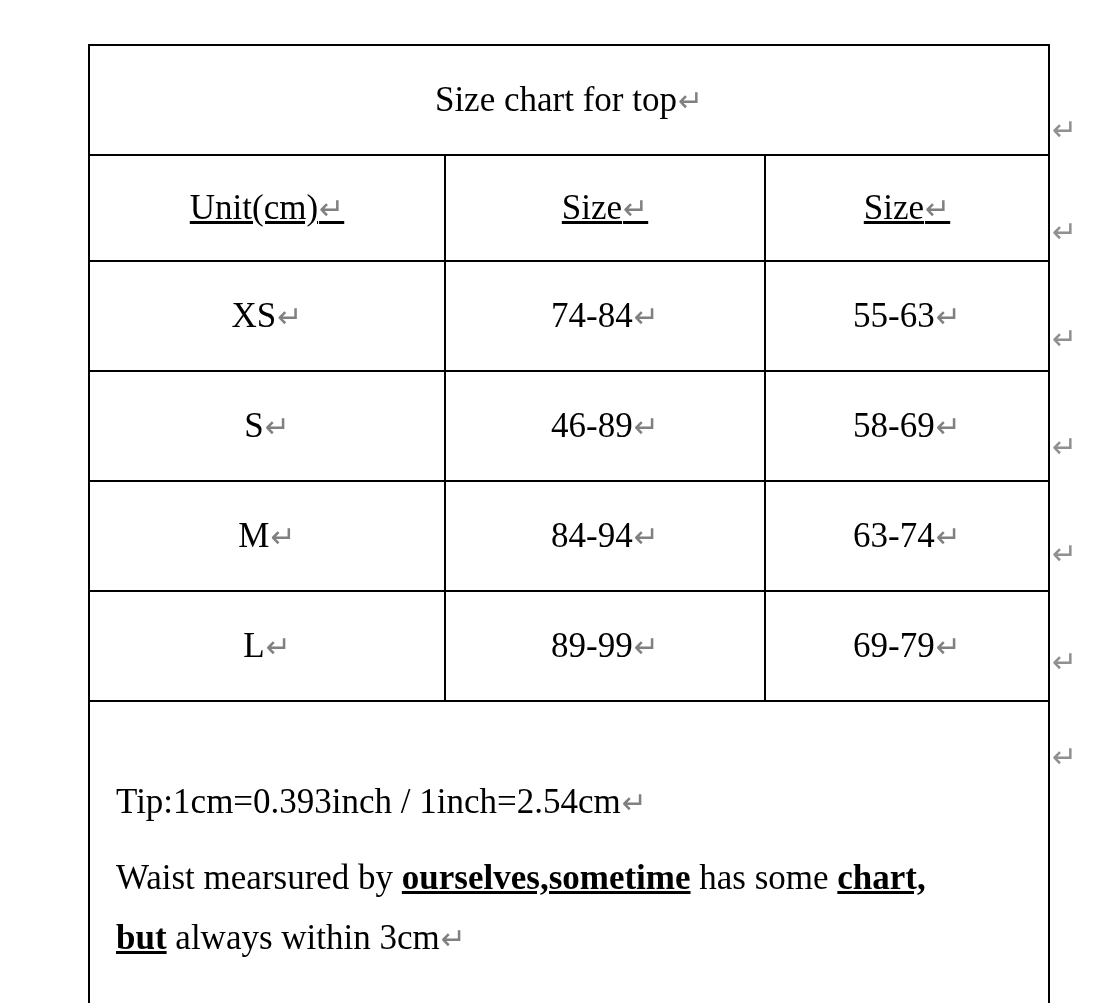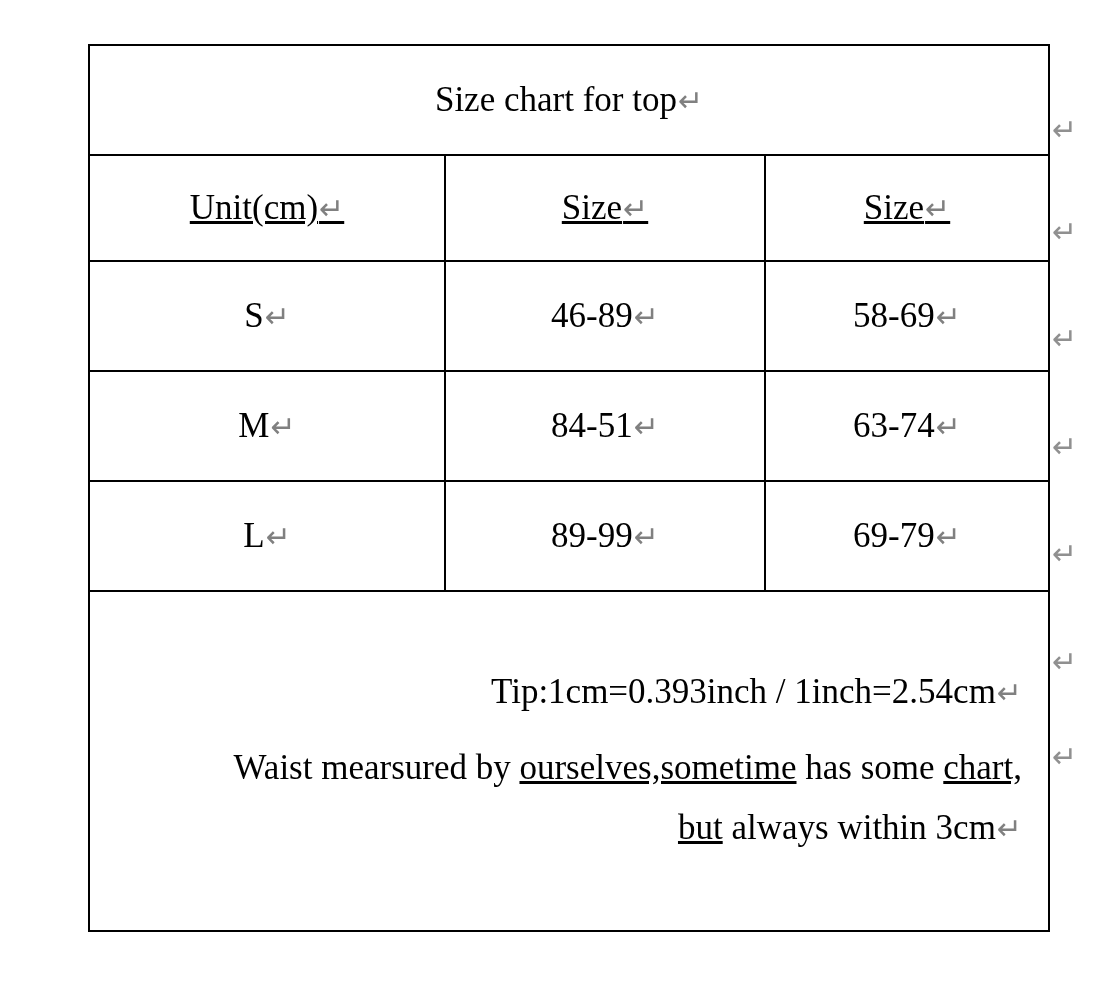--- a/index.html
+++ b/index.html
@@ -57,27 +57,27 @@
     font-size: 30px;
     font-family: "DejaVu Sans", sans-serif;
     vertical-align: baseline;
     padding-left: 1px;
   }
   .note-cell {
     padding: 18px 26px 20px 26px !important;
   }
   .note-line {
     display: block;
-    text-align: right;
+    text-align: left;
     font-size: 35px;
     line-height: 1.72;
     white-space: nowrap;
   }
   .note-line.first { margin-bottom: 16px; }
-  .u { text-decoration: underline; }
+  .u { text-decoration: underline; font-weight: bold; }
 
   
   .margin-marks {
     position: absolute;
     left: 1052px;
     top: 44px;
     width: 45px;
     height: 930px;
   }
   .margin-marks span {
@@ -111,30 +111,35 @@
         <tr class="r-title">
           <td colspan="3"><span>Size chart for top</span><span class="pilcrow">↵</span></td>
         </tr>
 
         <tr class="r-head">
           <td><span>Unit(cm)</span><span class="pilcrow">↵</span></td>
           <td><span>Size</span><span class="pilcrow">↵</span></td>
           <td><span>Size</span><span class="pilcrow">↵</span></td>
         </tr>
 
+        <tr class="r-data">
+          <td><span>XS</span><span class="pilcrow">↵</span></td>
+          <td><span>74-84</span><span class="pilcrow">↵</span></td>
+          <td><span>55-63</span><span class="pilcrow">↵</span></td>
+        </tr>
 
         <tr class="r-data">
           <td><span>S</span><span class="pilcrow">↵</span></td>
           <td><span>46-89</span><span class="pilcrow">↵</span></td>
           <td><span>58-69</span><span class="pilcrow">↵</span></td>
         </tr>
 
         <tr class="r-data">
           <td><span>M</span><span class="pilcrow">↵</span></td>
-          <td><span>84-51</span><span class="pilcrow">↵</span></td>
+          <td><span>84-94</span><span class="pilcrow">↵</span></td>
           <td><span>63-74</span><span class="pilcrow">↵</span></td>
         </tr>
 
         <tr class="r-data">
           <td><span>L</span><span class="pilcrow">↵</span></td>
           <td><span>89-99</span><span class="pilcrow">↵</span></td>
           <td><span>69-79</span><span class="pilcrow">↵</span></td>
         </tr>
 
         <tr class="r-note">

